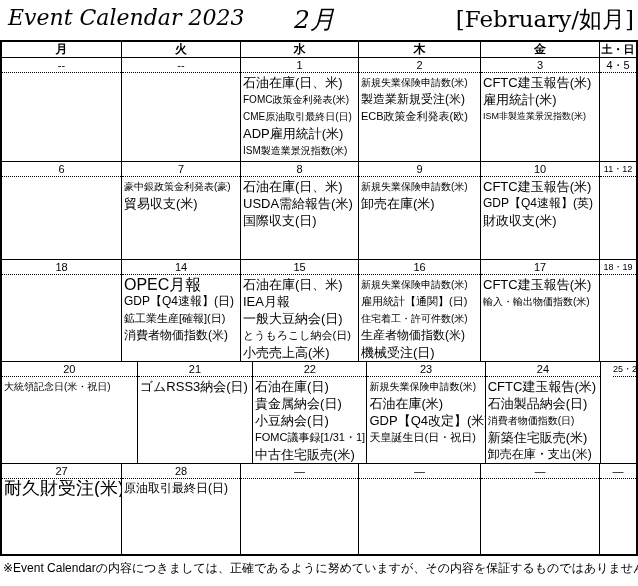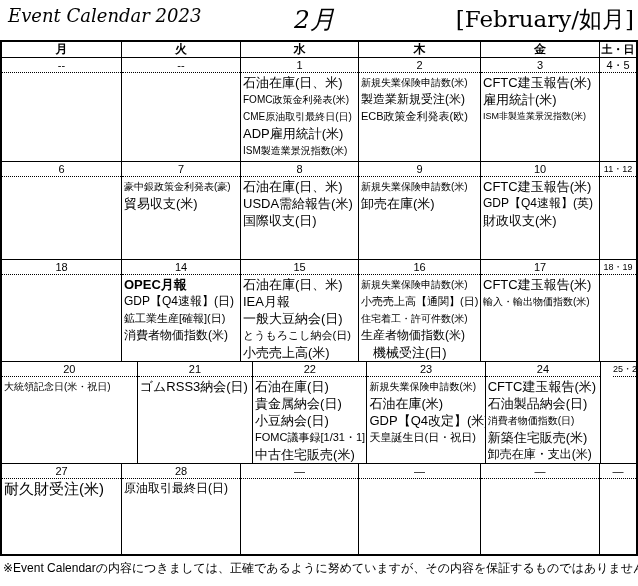--- a/index.html
+++ b/index.html
@@ -1,20 +1,20 @@
 <!DOCTYPE html>
 <html><head>
 <meta charset="utf-8">
 <style>
   html,body{margin:0;padding:0;background:#ffffff;color:#000;}
   body{width:638px;height:586px;font-family:"Liberation Sans","DejaVu Sans",sans-serif;overflow:hidden;}
 
   
   .titlebar{position:relative;height:40px;width:638px;}
-  .title-main{position:absolute;left:8px;top:5px;font-family:"DejaVu Serif","Liberation Serif",serif;font-style:italic;font-size:18px;letter-spacing:0px;}
+  .title-main{position:absolute;left:8px;top:5px;font-family:"DejaVu Serif","Liberation Serif",serif;font-style:italic;font-size:22px;letter-spacing:0px;}
   .title-month{position:absolute;left:294px;top:3px;font-family:"DejaVu Serif","Liberation Serif",serif;font-style:italic;font-size:25px;}
   .title-month-en{position:absolute;right:4px;top:4px;font-family:"DejaVu Serif","Liberation Serif",serif;font-size:23px;}
 
   
   .cal{position:absolute;left:0;top:40px;width:638px;height:516px;border:2px solid #000;box-sizing:border-box;background:#fff;}
   .hrow{display:flex;height:16px;}
   .hcell{box-sizing:border-box;border-right:1px solid #000;border-bottom:1px solid #000;text-align:center;font-weight:bold;font-size:12px;line-height:15px;overflow:hidden;white-space:nowrap;}
   .hcell:last-child{border-right:none;font-size:11px;}
   .wrow{display:flex;}
   .dcell{box-sizing:border-box;border-right:1px solid #000;border-bottom:1px solid #000;overflow:hidden;}
@@ -127,44 +127,44 @@
         </div>
       </div>
       <div class="wrow" style="height: 102px;">
         <div class="dcell" style="width: 120px;">
           <div class="datelabel">18</div>
           <div class="events"></div>
         </div>
         <div class="dcell" style="width: 119px;">
           <div class="datelabel">14</div>
           <div class="events">
-            <div class="event" style="font-size: 13px; font-weight: bold;">OPEC月報</div>
+            <div class="event" style="font-size: 16px;">OPEC月報</div>
             <div class="event" style="font-size: 12px;">GDP【Q4速報】(日)</div>
             <div class="event" style="font-size: 11px;">鉱工業生産[確報](日)</div>
             <div class="event" style="font-size: 12px;">消費者物価指数(米)</div>
           </div>
         </div>
         <div class="dcell" style="width: 118px;">
           <div class="datelabel">15</div>
           <div class="events">
             <div class="event" style="font-size: 13px;">石油在庫(日、米)</div>
             <div class="event" style="font-size: 13px;">IEA月報</div>
             <div class="event" style="font-size: 13px;">一般大豆納会(日)</div>
             <div class="event" style="font-size: 11px;">とうもろこし納会(日)</div>
             <div class="event" style="font-size: 13px;">小売売上高(米)</div>
           </div>
         </div>
         <div class="dcell" style="width: 122px;">
           <div class="datelabel">16</div>
           <div class="events">
             <div class="event" style="font-size: 10px;">新規失業保険申請数(米)</div>
-            <div class="event" style="font-size: 11px;">小売売上高【通関】(日)</div>
+            <div class="event" style="font-size: 11px;">雇用統計【通関】(日)</div>
             <div class="event" style="font-size: 10px;">住宅着工・許可件数(米)</div>
             <div class="event" style="font-size: 12px;">生産者物価指数(米)</div>
-            <div class="event" style="font-size: 13px; margin-left: 12px;">機械受注(日)</div>
+            <div class="event" style="font-size: 13px;">機械受注(日)</div>
           </div>
         </div>
         <div class="dcell" style="width: 119px;">
           <div class="datelabel">17</div>
           <div class="events">
             <div class="event" style="font-size: 13px;">CFTC建玉報告(米)</div>
             <div class="event" style="font-size: 10px;">輸入・輸出物価指数(米)</div>
           </div>
         </div>
         <div class="dcell lastcol" style="width: 36px;">
@@ -216,21 +216,21 @@
         </div>
         <div class="dcell lastcol" style="width: 36px;">
           <div class="datelabel" style="font-size: 9px; margin-left: 12px;">25・26</div>
           <div class="events"></div>
         </div>
       </div>
       <div class="wrow lastrow" style="height: 90px;">
         <div class="dcell" style="width: 120px;">
           <div class="datelabel">27</div>
           <div class="events">
-            <div class="event" style="font-size: 15px;">耐久財受注(米)</div>
+            <div class="event" style="font-size: 18px;">耐久財受注(米)</div>
           </div>
         </div>
         <div class="dcell" style="width: 119px;">
           <div class="datelabel">28</div>
           <div class="events">
             <div class="event" style="font-size: 12px;">原油取引最終日(日)</div>
           </div>
         </div>
         <div class="dcell" style="width: 118px;">
           <div class="datelabel">—</div>

